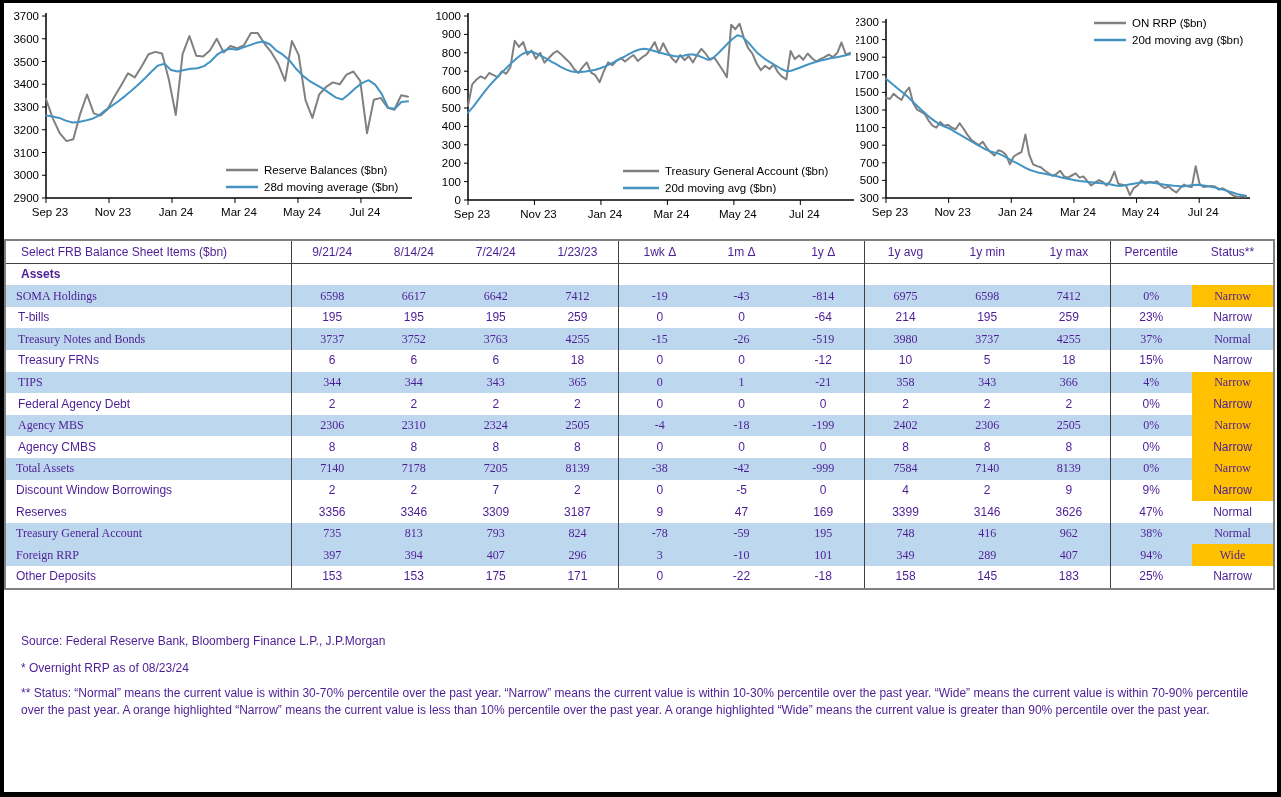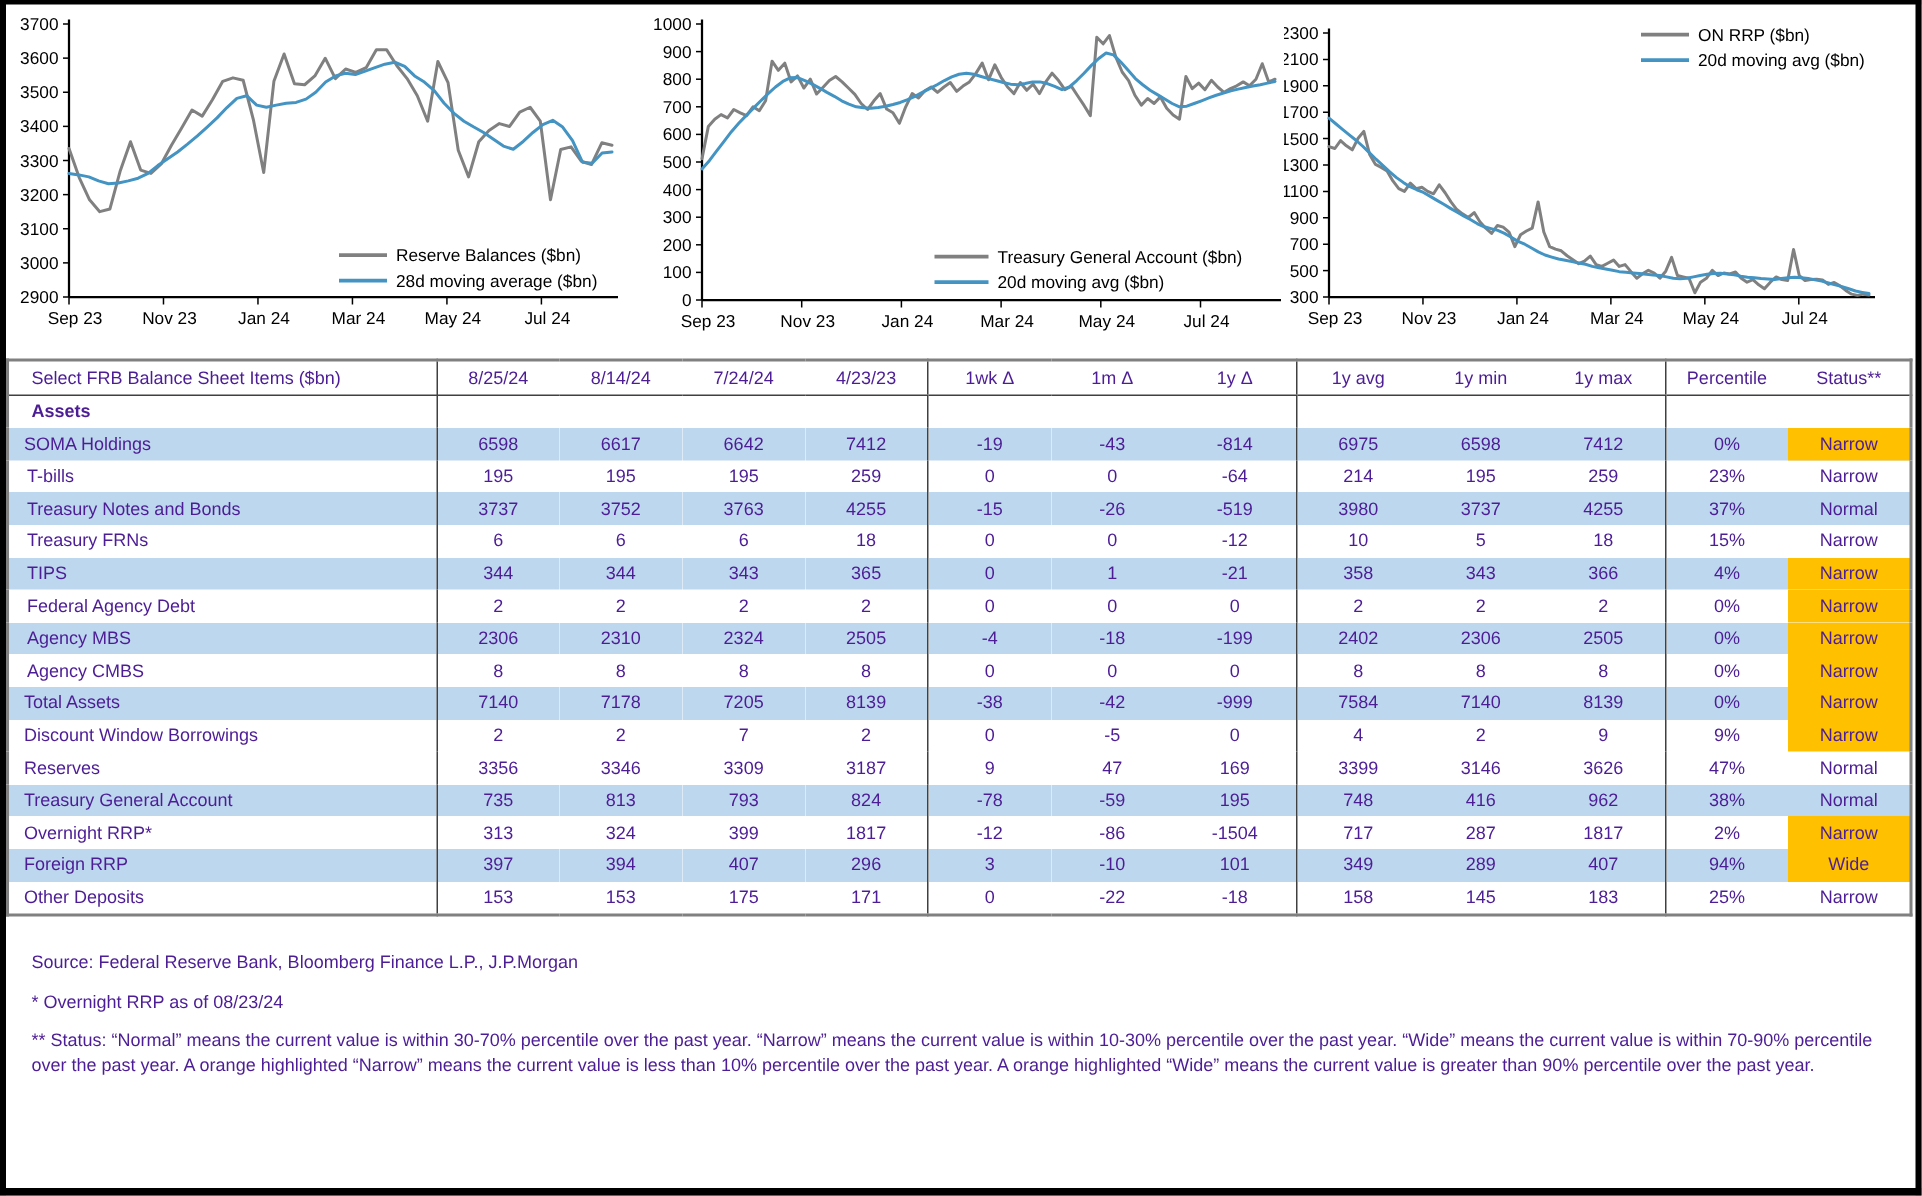--- a/index.html
+++ b/index.html
@@ -18,21 +18,21 @@
   .tablewrap{position:absolute;left:4px;top:239px;width:1271px;}
   table{border-collapse:collapse;table-layout:fixed;width:1271px;font-size:12px;
         border:2px solid #808080;}
   td,th{height:21.6px;padding:0 2px;font-weight:400;line-height:1.05;overflow:hidden;
         white-space:nowrap;}
   th{font-size:12px;}
   .lab{text-align:left;border-right:1px solid #404040;}
   .num{text-align:center;}
   .gstart{border-left:1px solid #404040;}
   thead th{border-bottom:1px solid #404040;}
-  tr.shaded{background:#BDD7EE;}
+  tr.shaded{background:#BDD7EE;font-family:Liberation Serif, serif;}
   tr.topline td{border-top:1px solid #404040;}
   tr.section td.lab{font-weight:700;}
   td.status-hl{background:#FFC000;}
   .ind0{padding-left:15px;}
   .ind1{padding-left:10px;}
   .ind2{padding-left:12px;}
   .footnotes{position:absolute;left:5px;top:633px;width:1268px;font-size:12px;}
   .footnotes p{margin:0 0 9px 16px;line-height:1.35;}
   .footnotes .src{margin-bottom:11px;}
 </style>
@@ -183,24 +183,24 @@
           <col>
           <col>
           <col>
           <col>
           <col>
           <col>
         </colgroup>
       <thead>
           <tr>
             <th class="lab ind0">Select FRB Balance Sheet Items ($bn)</th>
-            <th class="num">8/25/24</th>
+            <th class="num">9/21/24</th>
             <th class="num">8/14/24</th>
             <th class="num">7/24/24</th>
-            <th class="num">4/23/23</th>
+            <th class="num">1/23/23</th>
             <th class="num gstart">1wk Δ</th>
             <th class="num">1m Δ</th>
             <th class="num">1y Δ</th>
             <th class="num gstart">1y avg</th>
             <th class="num">1y min</th>
             <th class="num">1y max</th>
             <th class="num gstart">Percentile</th>
             <th class="num">Status**</th>
           </tr>
         </thead>
@@ -393,35 +393,20 @@
             <td class="num">824</td>
             <td class="num gstart">-78</td>
             <td class="num">-59</td>
             <td class="num">195</td>
             <td class="num gstart">748</td>
             <td class="num">416</td>
             <td class="num">962</td>
             <td class="num gstart">38%</td>
             <td class="num">Normal</td>
           </tr>
-          <tr>
-            <td class="lab ind1">Overnight RRP*</td>
-            <td class="num">313</td>
-            <td class="num">324</td>
-            <td class="num">399</td>
-            <td class="num">1817</td>
-            <td class="num gstart">-12</td>
-            <td class="num">-86</td>
-            <td class="num">-1504</td>
-            <td class="num gstart">717</td>
-            <td class="num">287</td>
-            <td class="num">1817</td>
-            <td class="num gstart">2%</td>
-            <td class="num status-hl">Narrow</td>
-          </tr>
           <tr class="shaded">
             <td class="lab ind1">Foreign RRP</td>
             <td class="num">397</td>
             <td class="num">394</td>
             <td class="num">407</td>
             <td class="num">296</td>
             <td class="num gstart">3</td>
             <td class="num">-10</td>
             <td class="num">101</td>
             <td class="num gstart">349</td>

